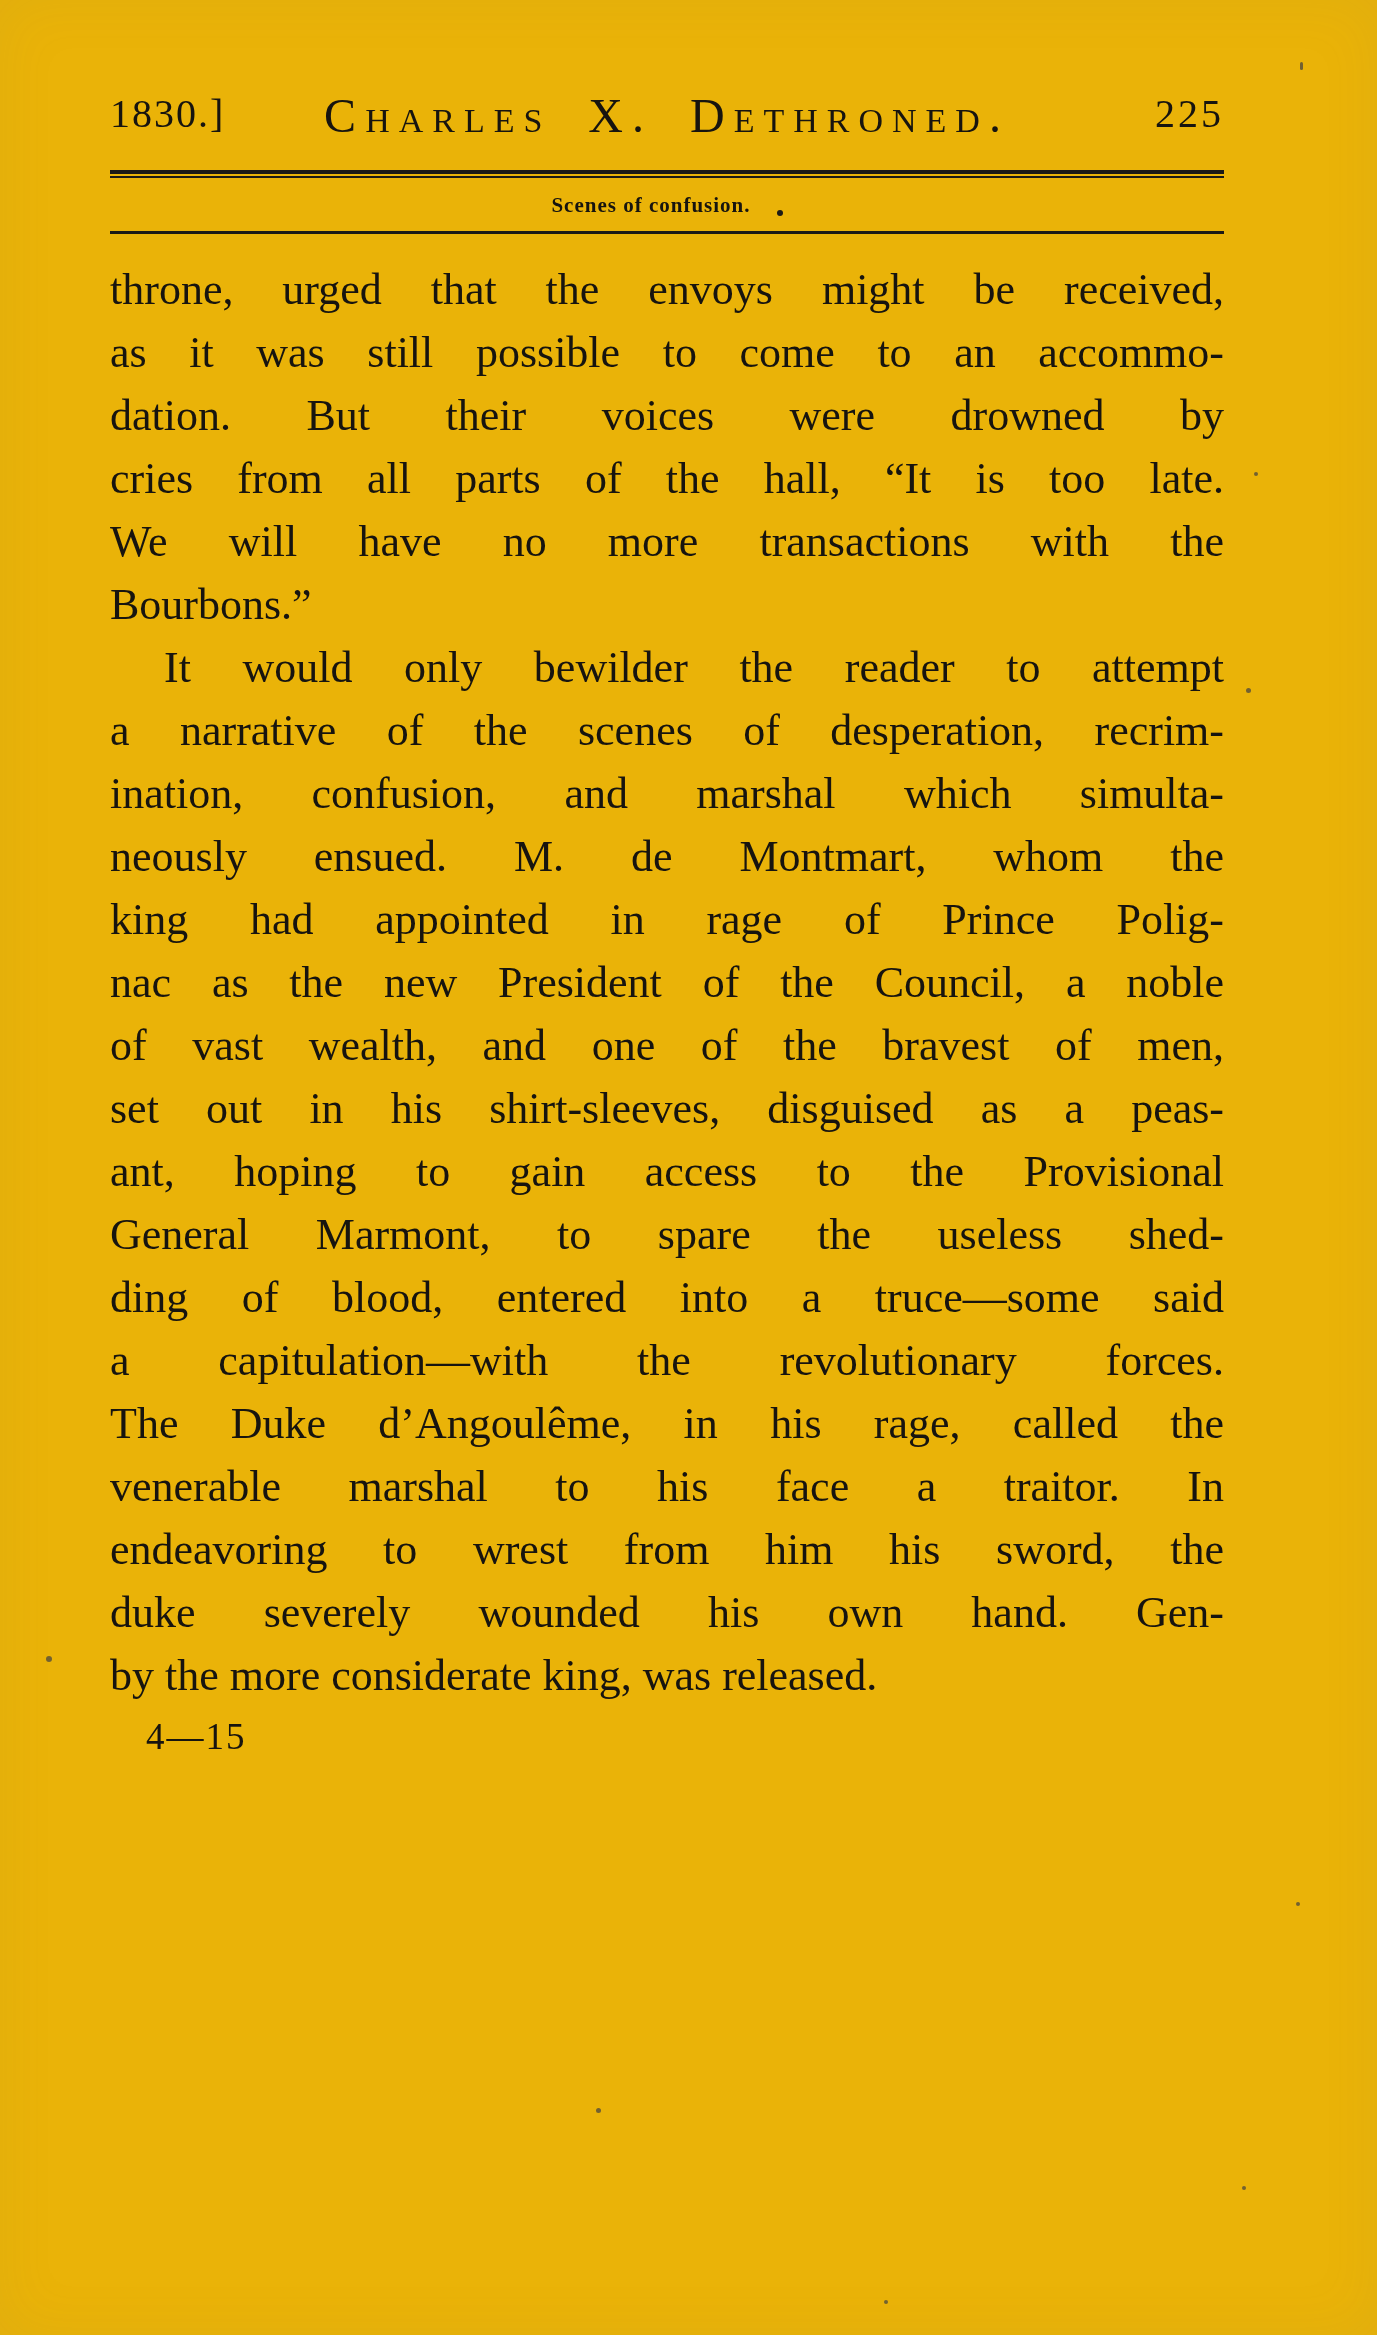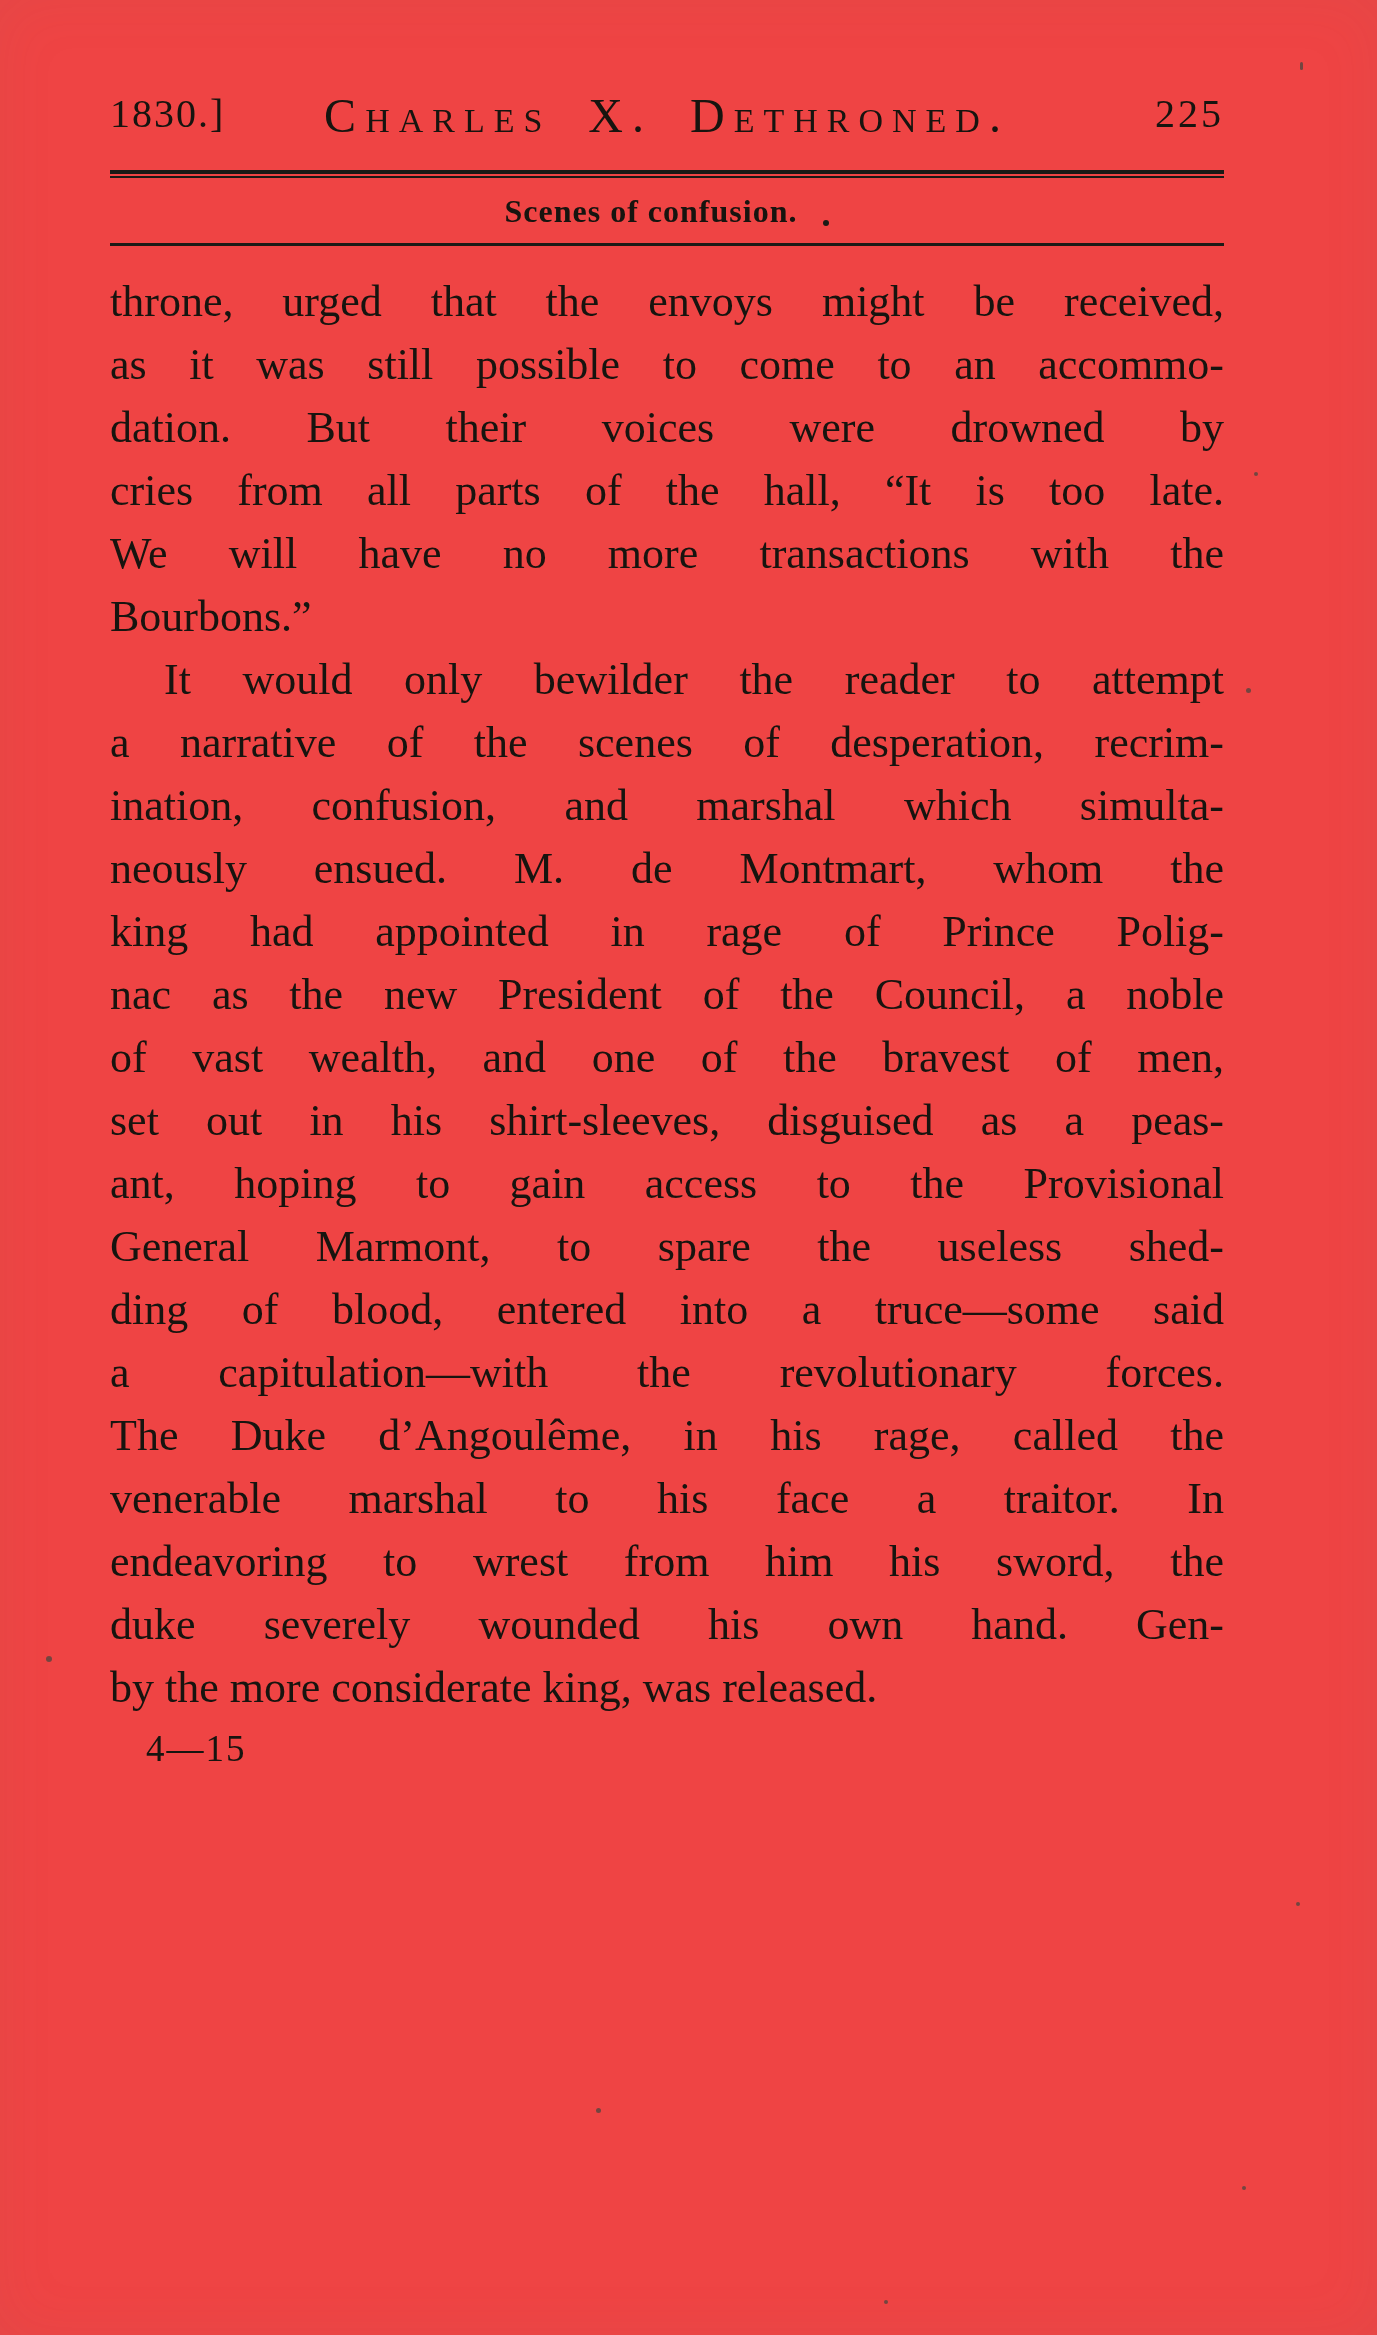--- a/index.html
+++ b/index.html
@@ -5,21 +5,21 @@
   * { margin: 0; padding: 0; box-sizing: border-box; }
   html, body { width: 1377px; height: 2335px; }
   body {
     background: #f3f2ee;
     font-family: "Liberation Serif", "DejaVu Serif", serif;
   }
   .page {
     position: relative;
     width: 1377px;
     height: 2335px;
-    background: #ef4444;
+    background: #eab308;
     color: #17140f;
     overflow: hidden;
     box-shadow: inset 0 0 60px rgba(120,115,100,0.08);
   }
   .content {
     position: absolute;
     top: 0; left: 0; right: 0;
     padding: 88px 153px 0 110px;
   }
   
@@ -57,21 +57,21 @@
   .rule-bottom {
     height: 3px;
     background: #1c1a16;
   }
   .running-head-row {
     text-align: center;
     padding: 15px 0 13px 0;
   }
   .running-head {
     font-weight: bold;
-    font-size: 32px;
+    font-size: 21px;
     letter-spacing: 1px;
   }
   .ink-dot {
     display: inline-block;
     width: 6px; height: 6px;
     border-radius: 50%;
     background: #1c1a16;
     margin-left: 26px;
     transform: translateY(4px);
   }

